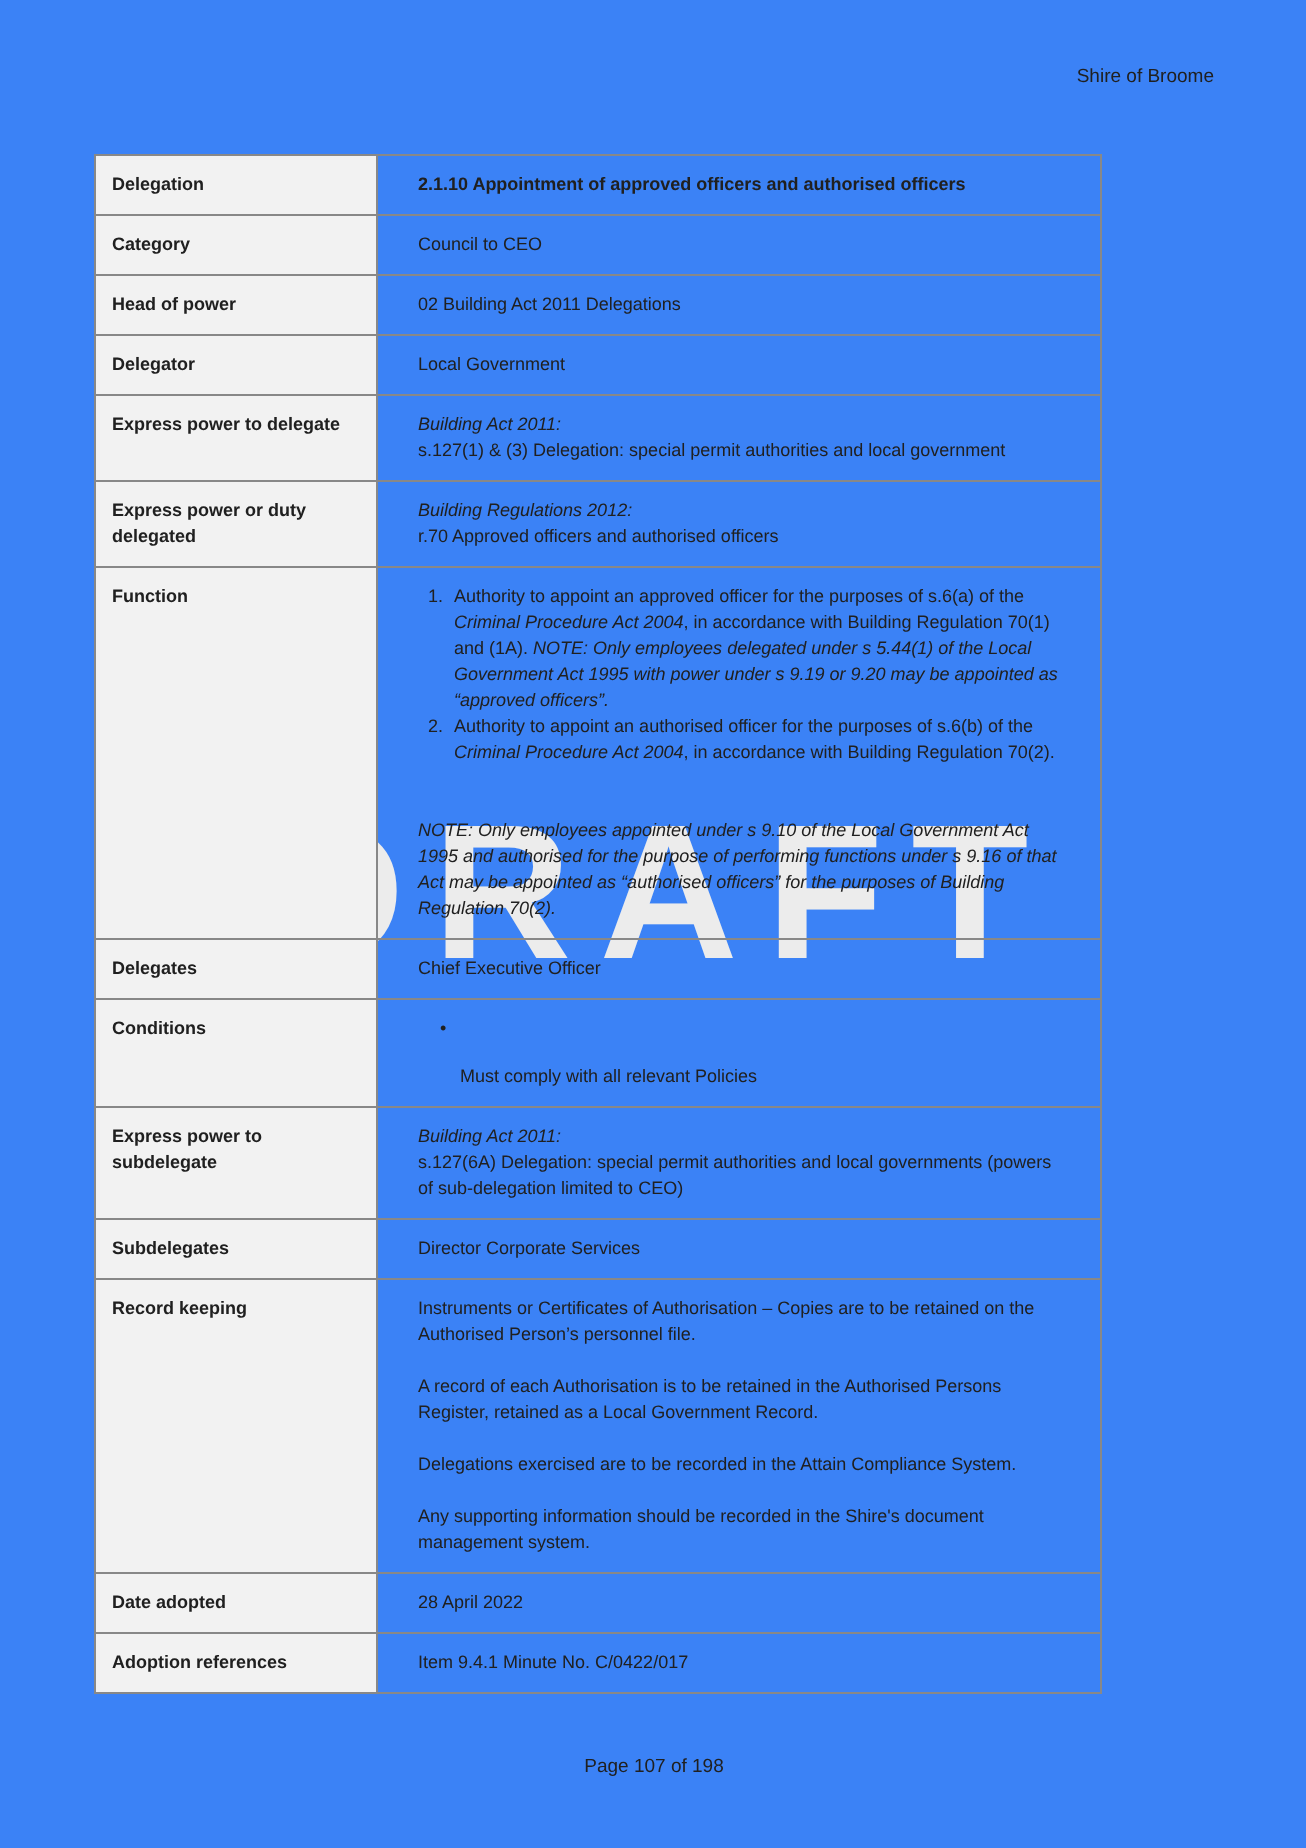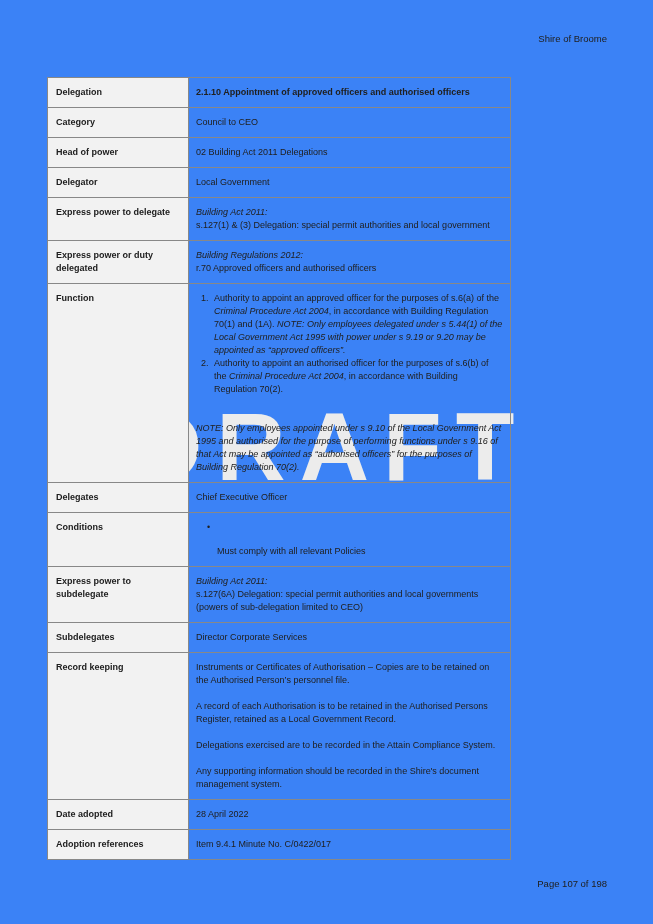--- a/index.html
+++ b/index.html
@@ -13,40 +13,40 @@
     width:653px;height:924px;background:#ffffff;position:relative;
     font-family:"Liberation Sans","DejaVu Sans",sans-serif;color:var(--text);
   }
   .page{position:absolute;inset:0;overflow:hidden;background:#3b82f6;}
   .header-line{
     position:absolute;top:32px;left:47px;width:560px;
     text-align:right;font-size:9.5px;line-height:13px;
   }
   .footer-line{
     position:absolute;top:877px;left:47px;width:560px;
-    text-align:right;font-size:9.5px;line-height:13px;
+    text-align:center;font-size:9.5px;line-height:13px;
   }
   .watermark{
     position:absolute;left:133px;top:399px;z-index:1;
     font-size:96px;font-weight:bold;letter-spacing:14px;line-height:1;
     color:var(--watermark);user-select:none;white-space:nowrap;
   }
   table.delegation{
-    position:absolute;left:47px;top:77px;width:464px;z-index:2;
+    position:absolute;left:47px;top:77px;width:504px;z-index:2;
     border-collapse:collapse;table-layout:fixed;
   }
   table.delegation th.label{
     width:124px;background:var(--label-bg);
     border:1px solid var(--border);
     font-size:9px;font-weight:bold;text-align:left;vertical-align:top;
     padding:8px 8px;line-height:13px;
   }
   table.delegation td.value{
     border:1px solid var(--border);background:transparent;
-    font-size:9px;vertical-align:top;padding:8px 7px;line-height:13px;
+    font-size:9px;vertical-align:top;padding:8px 20px;line-height:13px;
   }
   .para{min-height:13px;line-height:13px;}
   .spacer{height:13px;}
   .oli{display:flex;margin-left:5px;line-height:13px;}
   .oli .num{flex:none;width:13px;}
   .oli .txt{flex:1;}
   .uli{display:flex;margin-left:11px;line-height:13px;}
   .uli .bullet{flex:none;width:10px;}
   .uli .txt{flex:1;margin-top:24px;}
   .i{font-style:italic;}

